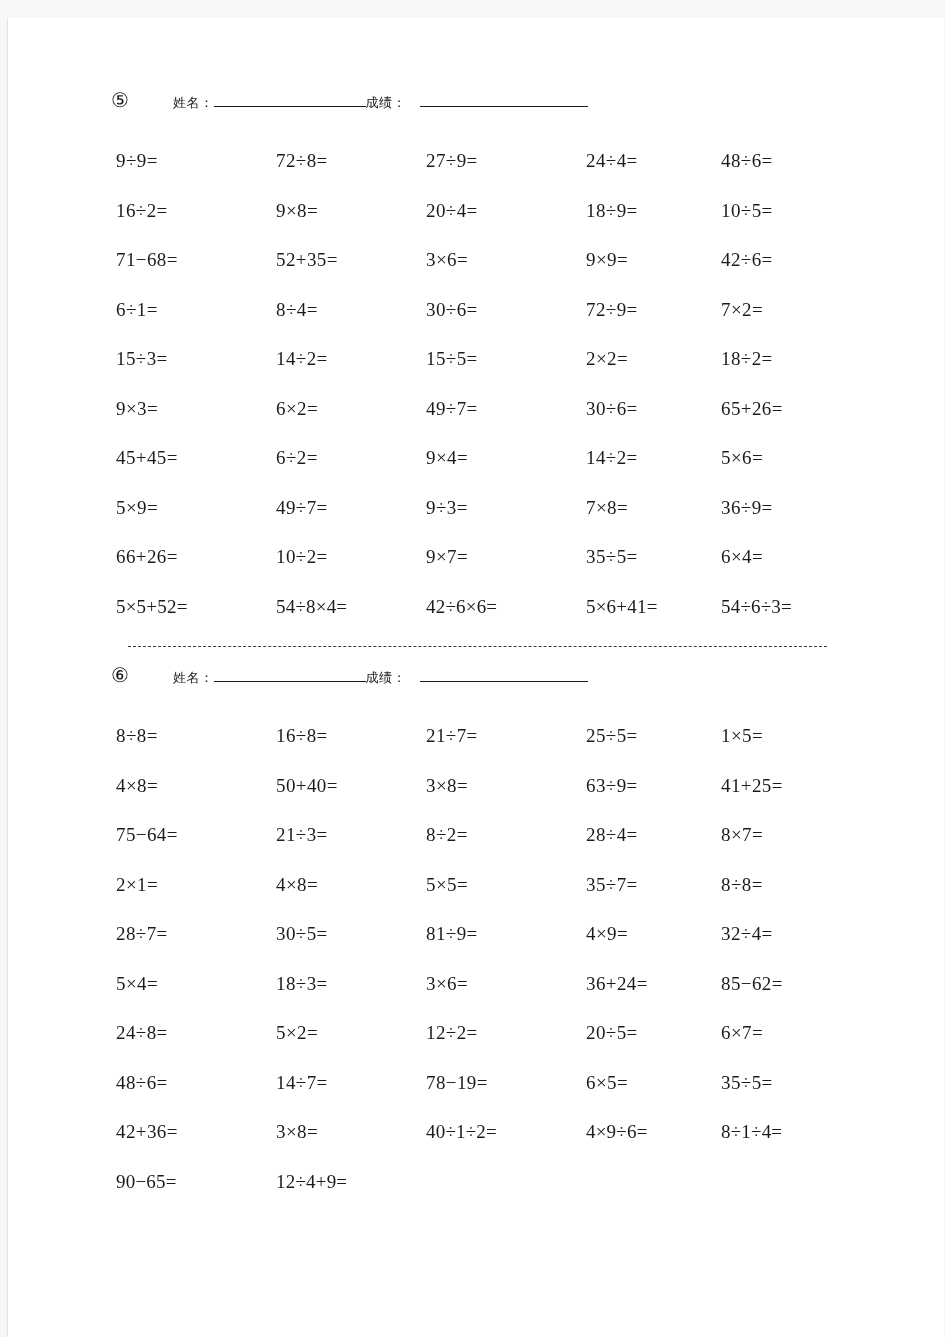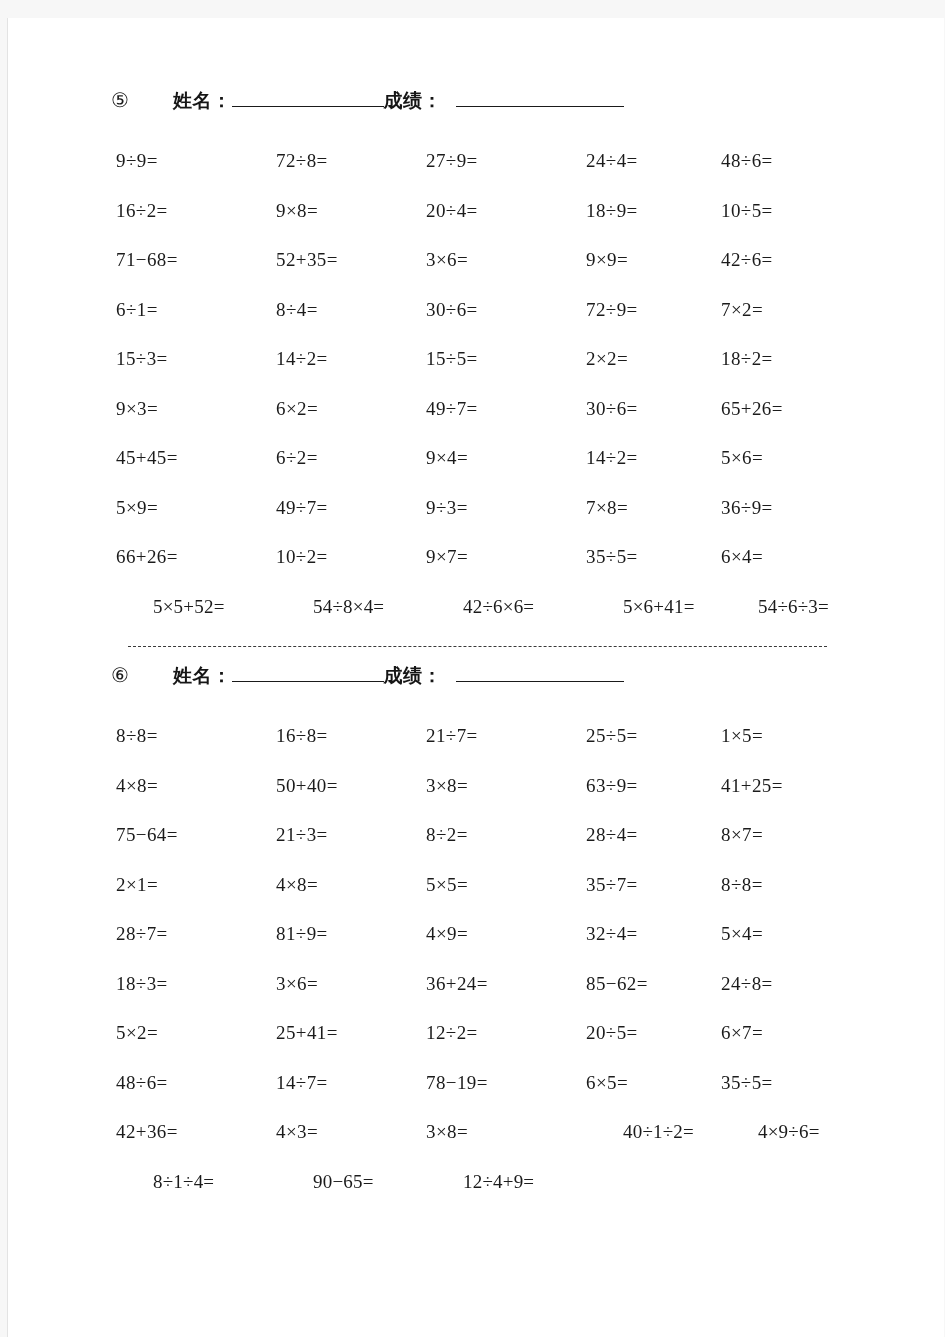--- a/index.html
+++ b/index.html
@@ -39,22 +39,22 @@
     white-space: nowrap;
   }
   .hdr-num {
     font-size: 20px;
     color: #1a1a1a;
     width: 62px;
     flex: 0 0 62px;
   }
   .hdr-label {
     font-family: "DejaVu Serif", "Liberation Serif", serif;
-    font-size: 19px;
-    font-weight: bold;
+    font-size: 13px;
+    font-weight: normal;
     color: #161616;
     letter-spacing: 0.5px;
   }
   .blank {
     display: inline-block;
     border-bottom: 1.6px solid #1a1a1a;
     height: 15px;
   }
   .blank-name  { width: 152px; }
   .blank-score { width: 168px; margin-left: 14px; }
@@ -67,21 +67,21 @@
     padding-top: 10px;
   }
   .cell {
     font-size: 19px;
     color: #1b1b1b;
     height: 49.5px;
     line-height: 49.5px;
     letter-spacing: 0.4px;
     white-space: nowrap;
   }
-  .cell.wide { letter-spacing: 0.2px; margin-left: 37px; }
+  .cell.wide { letter-spacing: 0.2px; }
 
   
   .sep-wrap {
     padding-left: 120px;
     padding-right: 118px;
     height: 30px;
     display: flex;
     align-items: center;
   }
   .sep {
@@ -201,45 +201,44 @@
         <div class="cell">28÷4=</div>
         <div class="cell">8×7=</div>
 
         <div class="cell">2×1=</div>
         <div class="cell">4×8=</div>
         <div class="cell">5×5=</div>
         <div class="cell">35÷7=</div>
 
         <div class="cell">8÷8=</div>
         <div class="cell">28÷7=</div>
+        <div class="cell">30÷5=</div>
         <div class="cell">81÷9=</div>
         <div class="cell">4×9=</div>
 
         <div class="cell">32÷4=</div>
         <div class="cell">5×4=</div>
         <div class="cell">18÷3=</div>
         <div class="cell">3×6=</div>
         <div class="cell">36+24=</div>
 
         <div class="cell">85−62=</div>
         <div class="cell">24÷8=</div>
         <div class="cell">5×2=</div>
-        <div class="cell">25+41=</div>
         <div class="cell">12÷2=</div>
 
         <div class="cell">20÷5=</div>
         <div class="cell">6×7=</div>
         <div class="cell">48÷6=</div>
         <div class="cell">14÷7=</div>
         <div class="cell">78−19=</div>
 
         <div class="cell">6×5=</div>
         <div class="cell">35÷5=</div>
         <div class="cell">42+36=</div>
-        <div class="cell">4×3=</div>
         <div class="cell">3×8=</div>
 
         <div class="cell wide">40÷1÷2=</div>
         <div class="cell wide">4×9÷6=</div>
         <div class="cell wide">8÷1÷4=</div>
         <div class="cell wide">90−65=</div>
         <div class="cell wide">12÷4+9=</div>
       </div>
     </div>
   </div>

